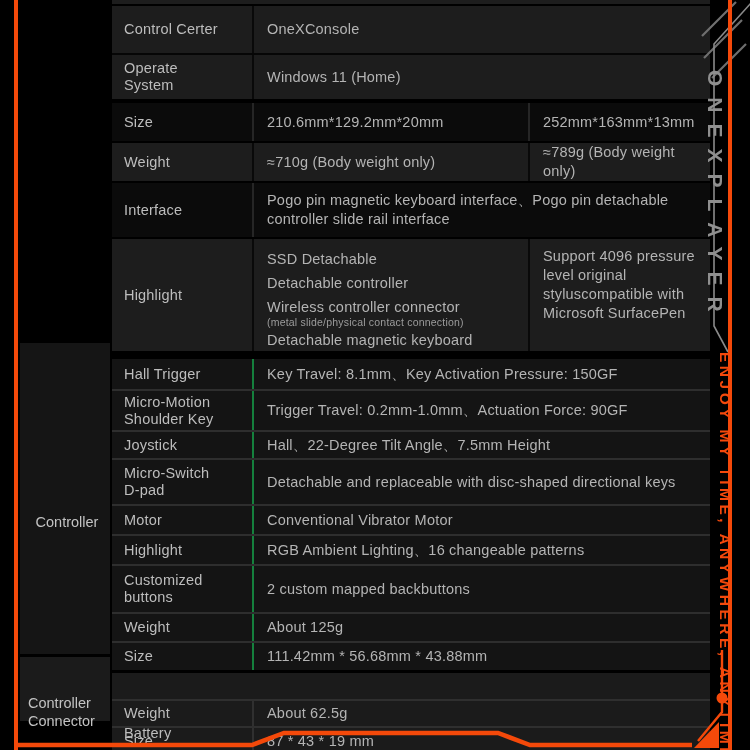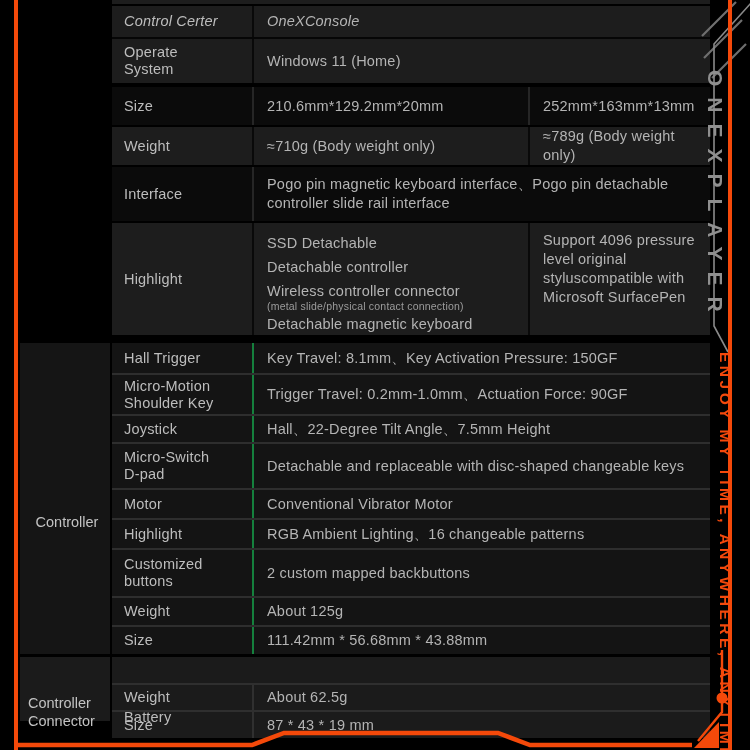--- a/index.html
+++ b/index.html
@@ -82,21 +82,21 @@
   <div class="group-cell group-controller">
     <span>Controller</span>
   </div>
   <div class="group-cell group-connector">
     <span>Controller Connector</span>
   </div>
 
   <div class="table">
       <div class="row g" style="height: 4px;"></div>
       <div class="sep" style="height: 2px; background: rgb(0, 0, 0);"></div>
-      <div class="row g" style="height: 31px; font-style: italic;">
+      <div class="row g" style="height: 47px;">
         <div class="lab">
           <span>Control Certer</span>
         </div>
         <div class="val">
           <span>OneXConsole</span>
         </div>
       </div>
       <div class="sep" style="height: 2px; background: rgb(6, 6, 6);"></div>
       <div class="row g" style="height: 44px;">
         <div class="lab">
@@ -179,21 +179,21 @@
         <div class="val">
           <span>Hall、22-Degree Tilt Angle、7.5mm Height</span>
         </div>
       </div>
       <div class="sep" style="height: 2px; background: rgb(46, 46, 46);"></div>
       <div class="row c" style="height: 44px;">
         <div class="lab">
           <span>Micro-Switch D-pad</span>
         </div>
         <div class="val">
-          <span>Detachable and replaceable with disc-shaped changeable keys</span>
+          <span>Detachable and replaceable with disc-shaped directional keys</span>
         </div>
       </div>
       <div class="sep" style="height: 2px; background: rgb(46, 46, 46);"></div>
       <div class="row c" style="height: 28px;">
         <div class="lab">
           <span>Motor</span>
         </div>
         <div class="val">
           <span>Conventional Vibrator Motor</span>
         </div>

